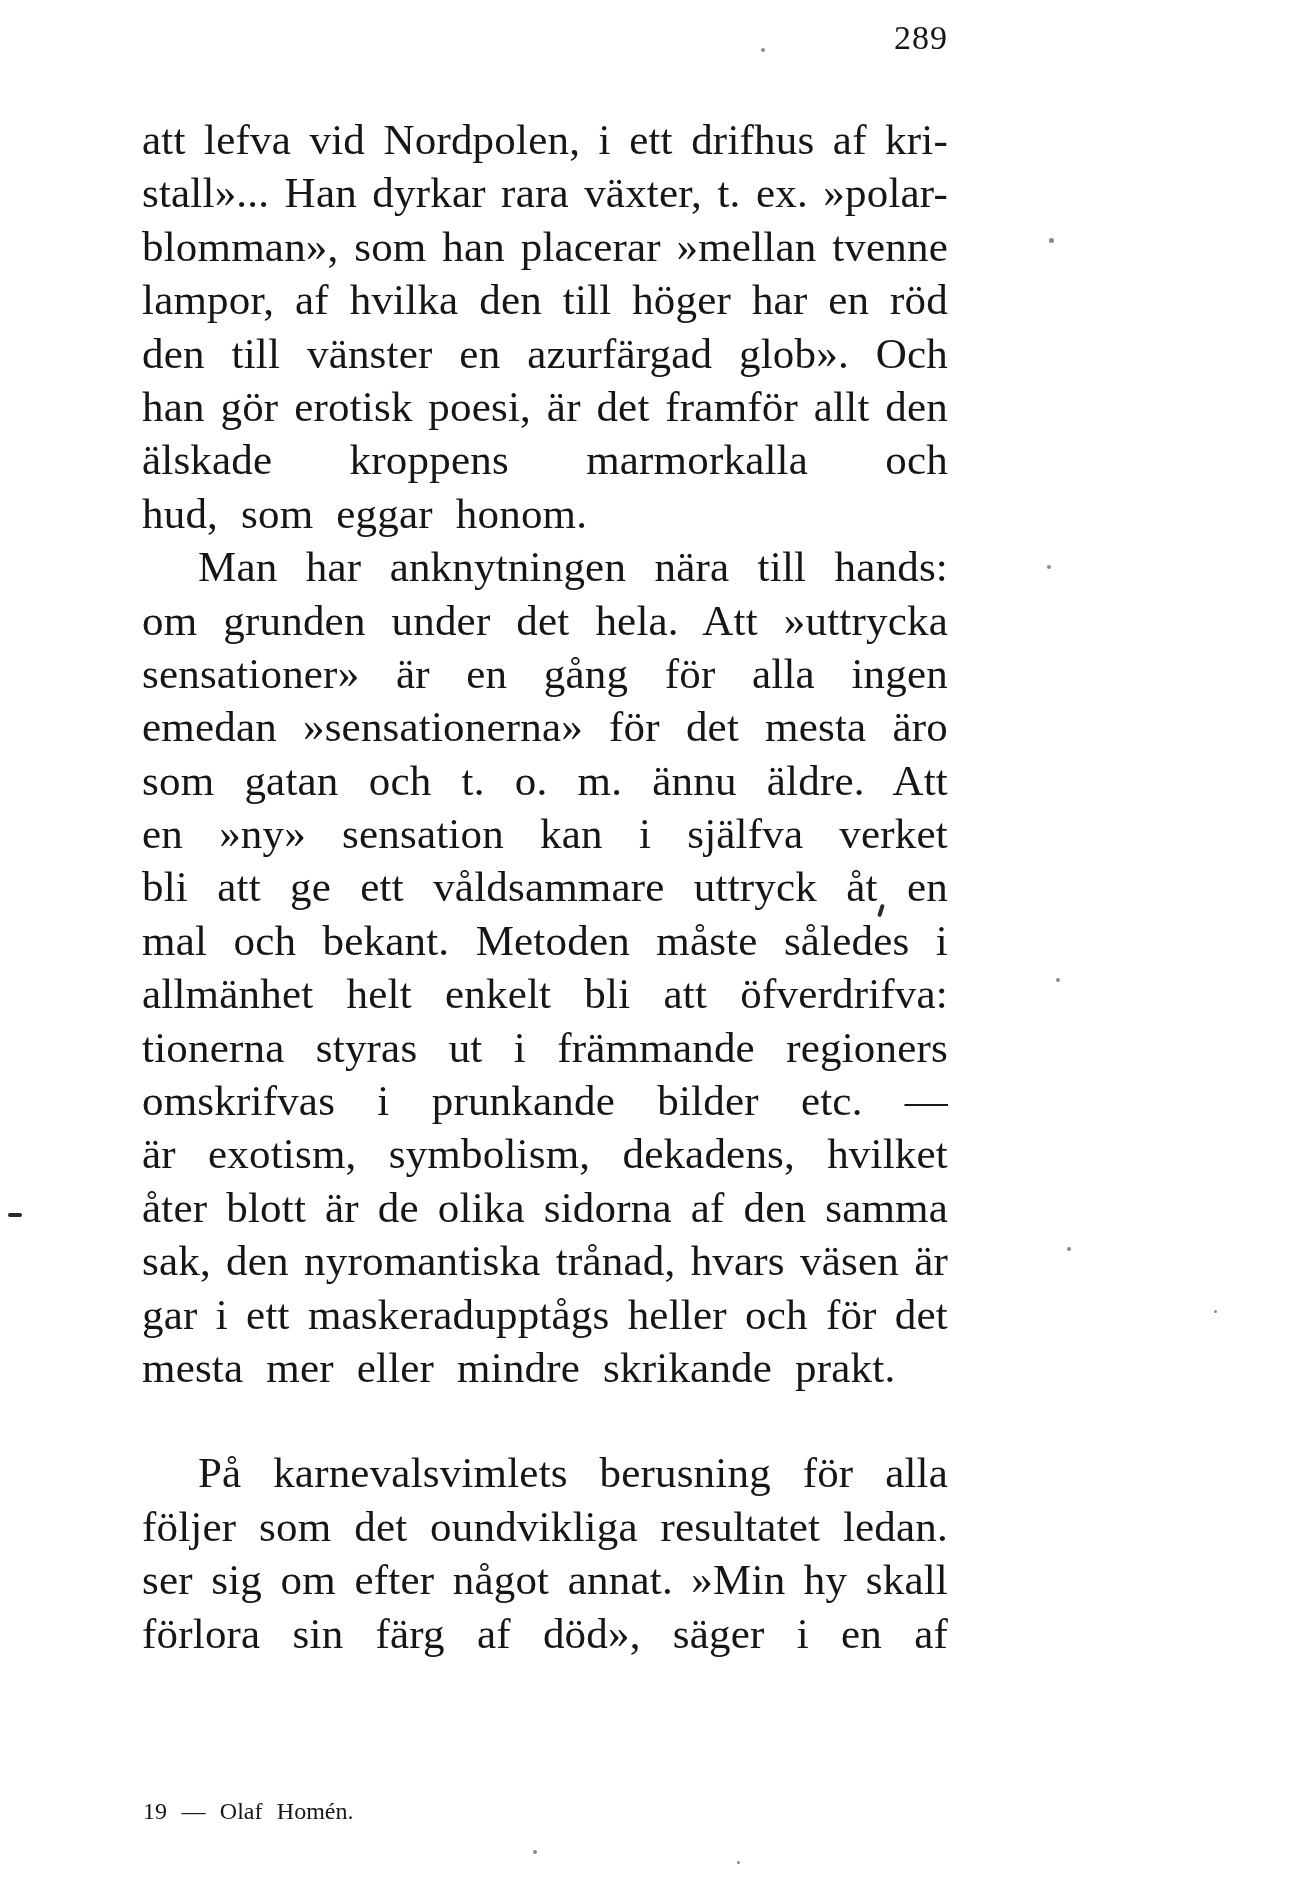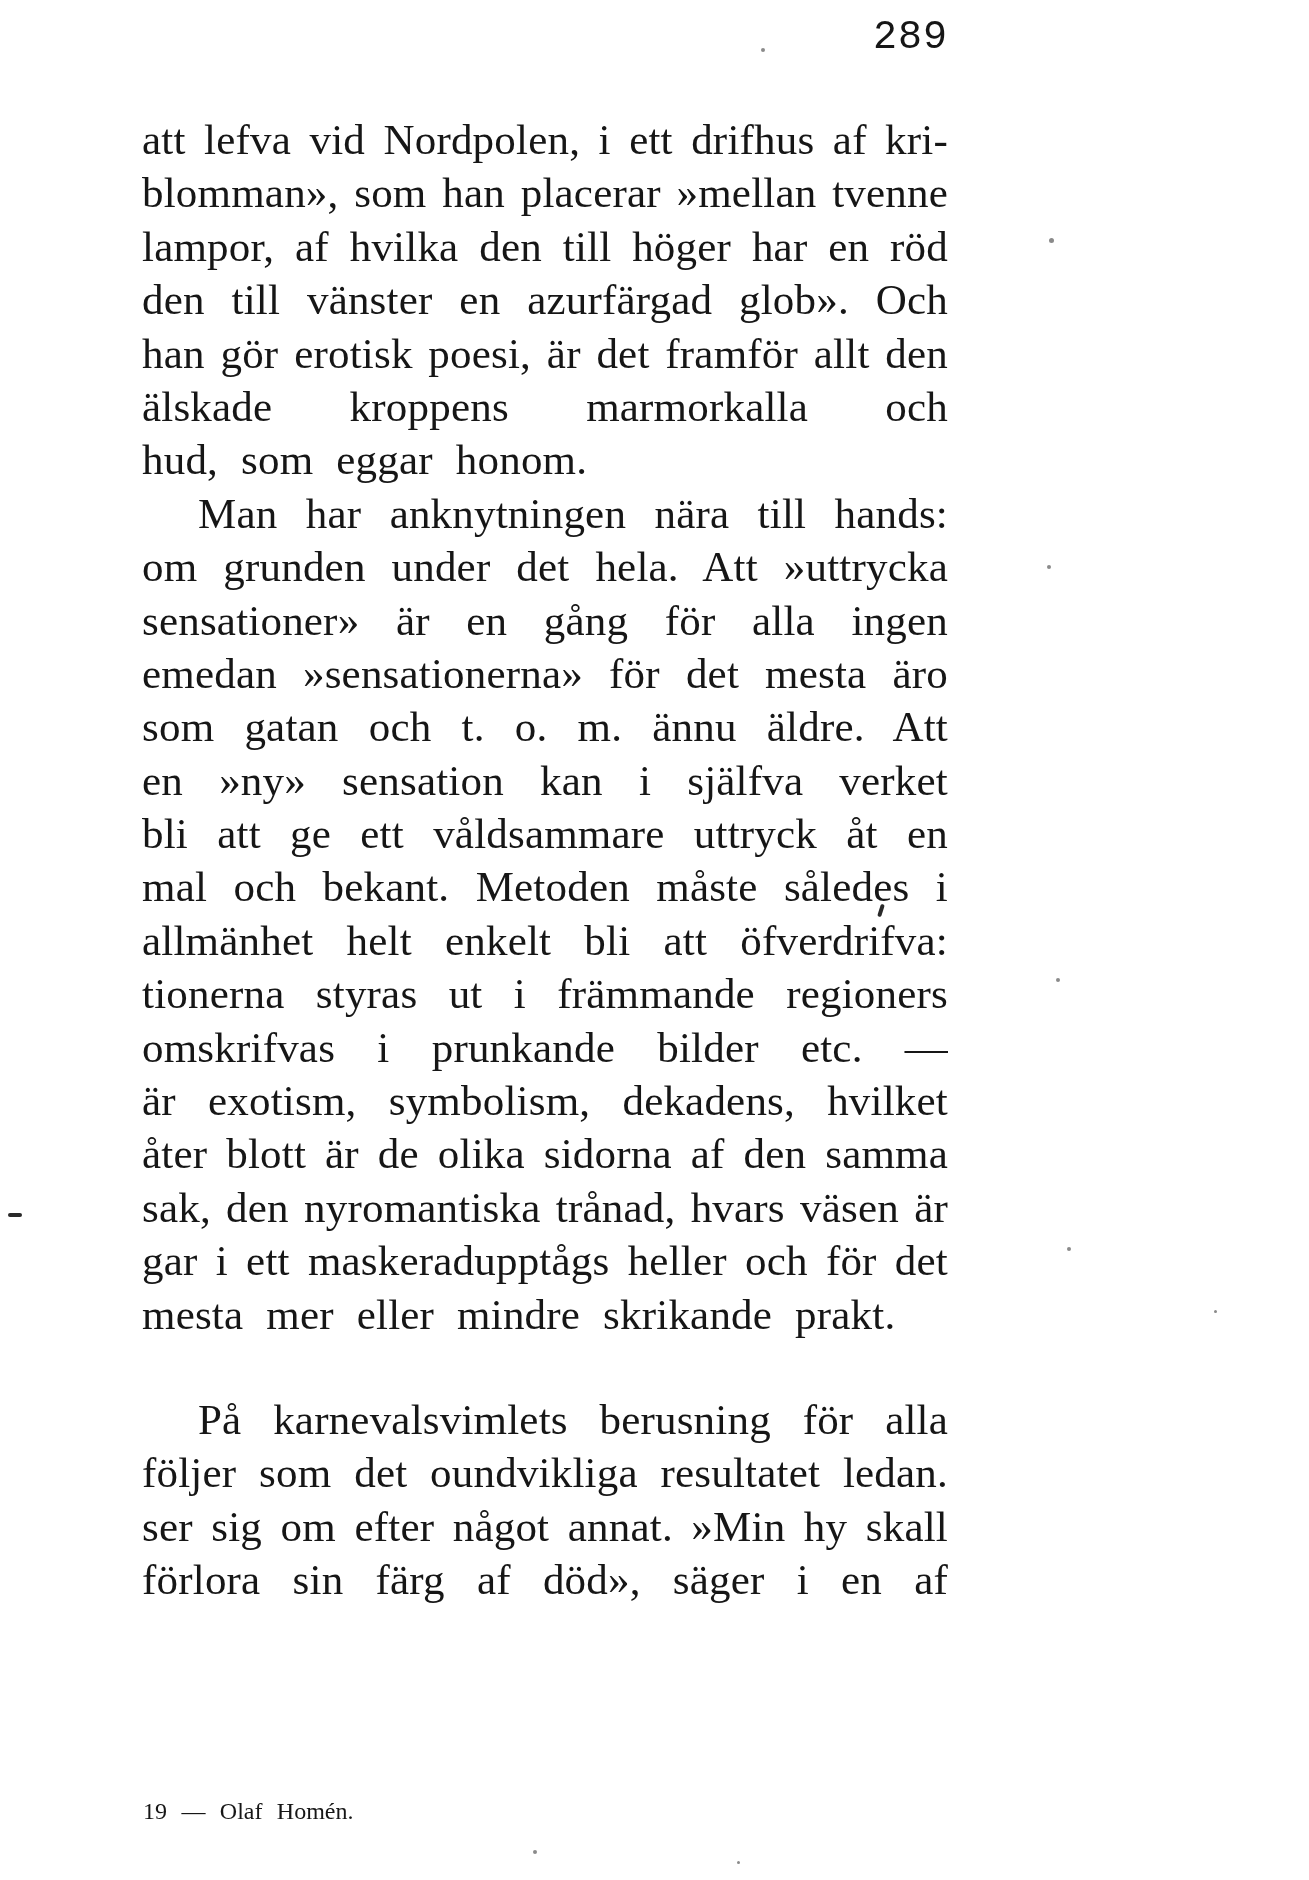--- a/index.html
+++ b/index.html
@@ -12,24 +12,23 @@
     overflow: hidden;
     font-family: "Liberation Serif", "DejaVu Serif", serif;
     color: #161616;
   }
   .page-number {
     position: absolute;
     top: 18px;
     left: 142px;
     width: 806px;
     text-align: right;
-    font-size: 40px;
+    font-size: 34px;
     line-height: 40px;
     letter-spacing: 1px;
-    font-family: Liberation Mono, monospace;
   }
   .text-block {
     position: absolute;
     top: 113px;
     left: 142px;
     width: 806px;
   }
   .paragraph { margin: 0; }
   .paragraph.gap-before { margin-top: 52px; }
   .line {
@@ -67,20 +66,21 @@
   .speck.faint { opacity: 0.55; }
 </style>
 </head>
 <body>
 
 <div class="page">
   <div class="page-number">289</div>
   <div class="text-block" id="text-block">
       <div class="paragraph">
         <div class="line">att lefva vid Nordpolen, i ett drifhus af kri-</div>
+        <div class="line">stall»...  Han dyrkar rara växter, t. ex. »polar-</div>
         <div class="line">blomman», som han placerar »mellan tvenne</div>
         <div class="line">lampor, af hvilka den till höger har en röd och</div>
         <div class="line">den till vänster en azurfärgad glob».  Och när</div>
         <div class="line">han gör erotisk poesi, är det framför allt den</div>
         <div class="line">älskade kroppens marmorkalla och likfärgade</div>
         <div class="line no-just">hud, som eggar honom.</div>
       </div>
       <div class="paragraph">
         <div class="line indent">Man har anknytningen nära till hands: d'An-</div>
         <div class="line">om grunden under det hela.  Att »uttrycka nya</div>

